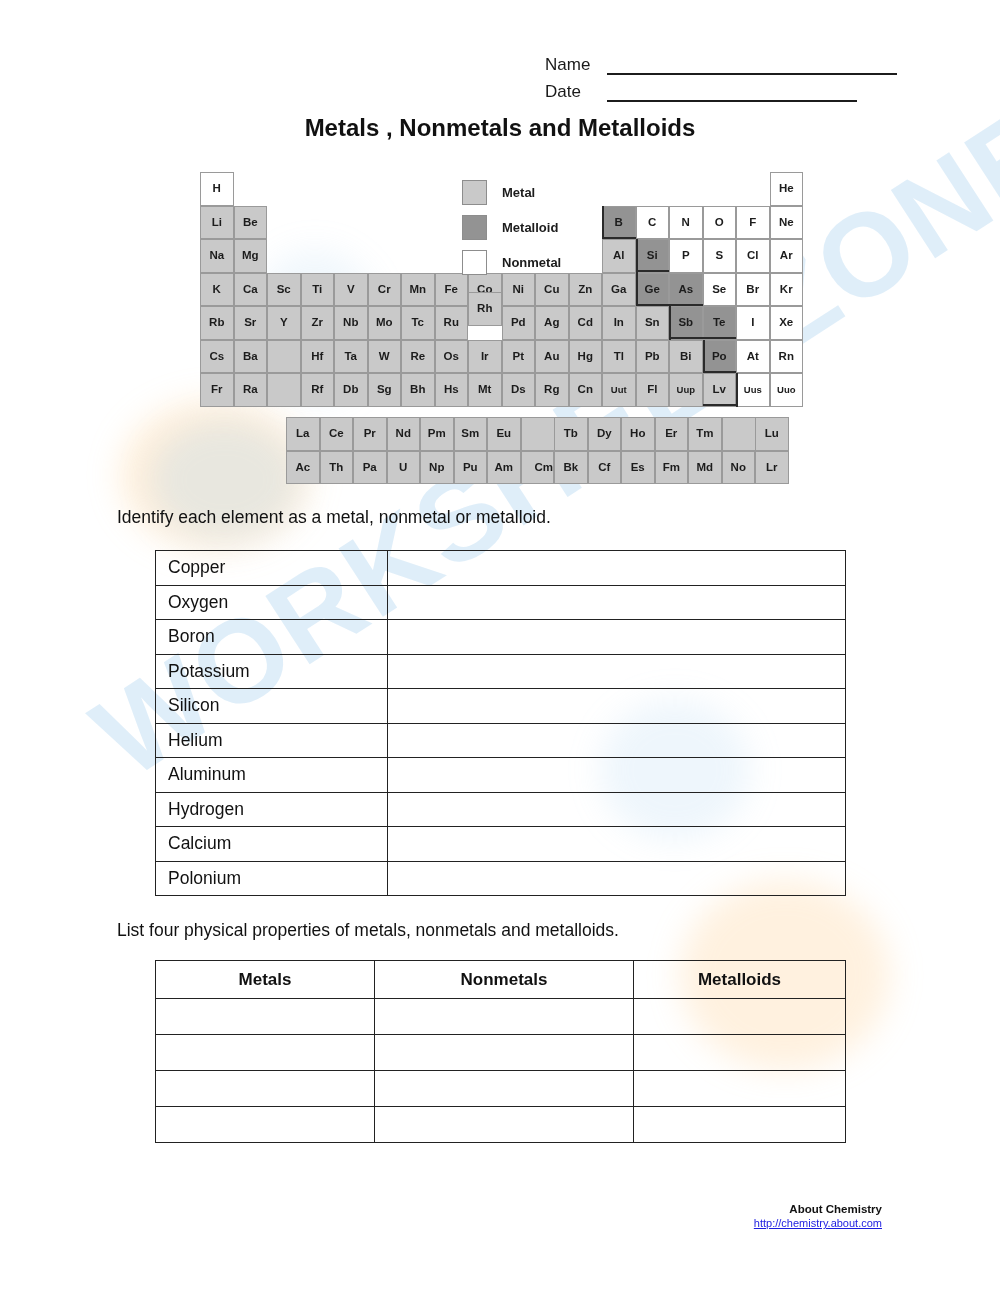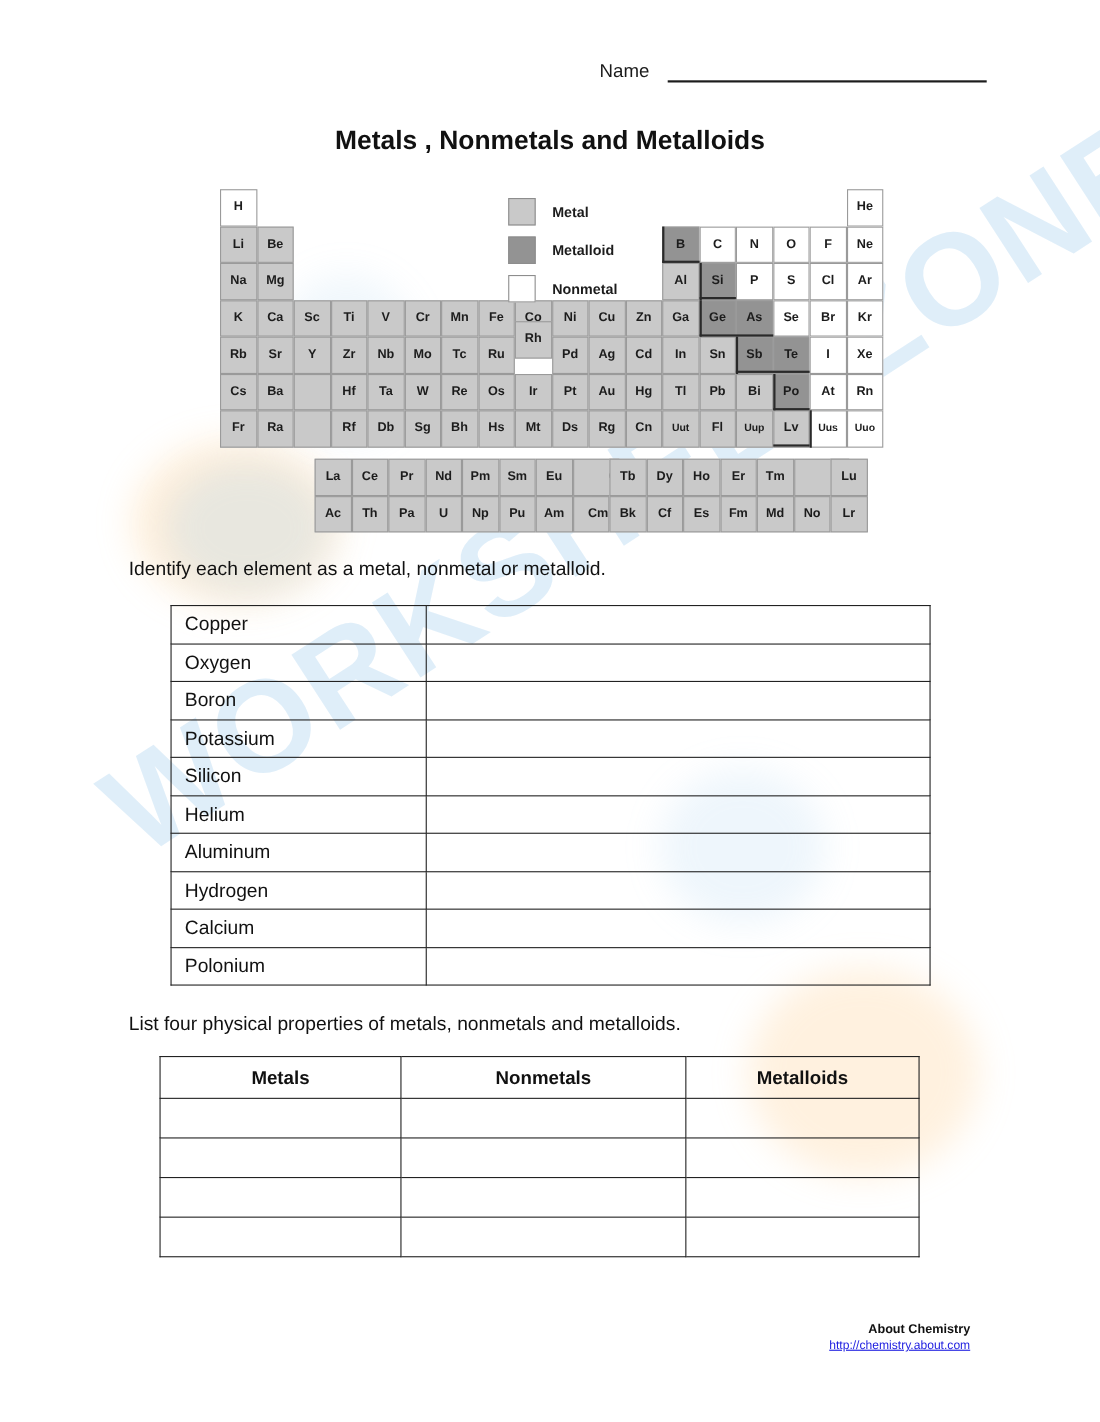--- a/index.html
+++ b/index.html
@@ -150,21 +150,21 @@
     padding: 0 0 0 12px;
     vertical-align: middle;
     background: transparent;
   }
   #elem-table td.col-name { width: 232px; }
   #elem-table td.col-ans  { width: 458px; }
 
   
   #prop-table {
     position: absolute;
-    left: 145px; top: 960px;
+    left: 155px; top: 960px;
     width: 690px;
     border-collapse: collapse;
     table-layout: fixed;
     padding-left: 24px;
   }
   #prop-table th, #prop-table td {
     border: 1.6px solid #222;
     background: transparent;
   }
   #prop-table th {
@@ -209,20 +209,24 @@
   <div class="wm-blob blob-e"></div>
   <div class="wm-text">WORKSHEETZONE</div>
 </div>
 
 <div id="page">
 
   <div class="namedate">
     <div class="nd-row">
       <span class="nd-label">Name</span>
       <span class="nd-line name"></span>
+    </div>
+    <div class="nd-row">
+      <span class="nd-label">Date</span>
+      <span class="nd-line date"></span>
     </div>
   </div>
 
   <div class="title">Metals , Nonmetals and Metalloids</div>
 
   <div id="ptable-wrap">
     <div class="pt-main" id="pt-main">
         <div class="cell nonmetal" style="left: 0px; top: 0px;">H</div>
         <div class="cell nonmetal" style="left: 569.5px; top: 0px;">He</div>
         <div class="cell metal" style="left: 0px; top: 33.5px;">Li</div>

